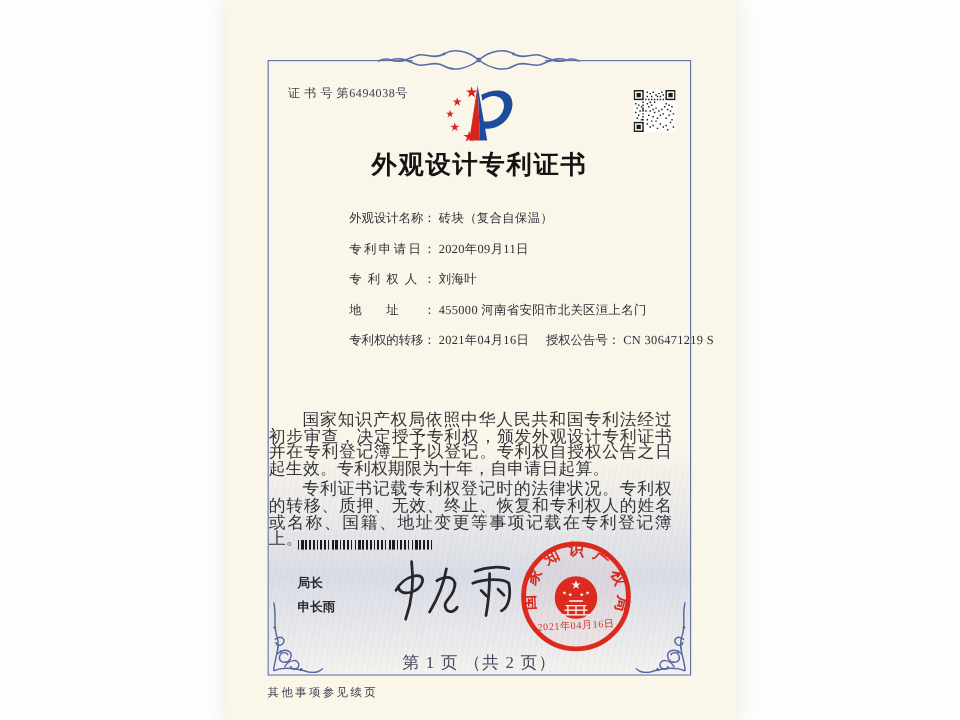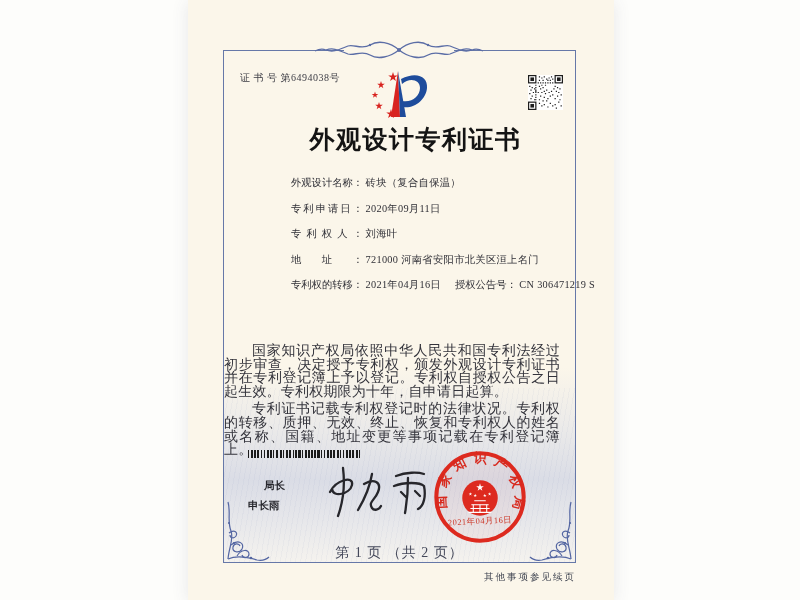--- a/index.html
+++ b/index.html
@@ -9,43 +9,43 @@
     box-shadow:0 2px 16px rgba(70,70,95,.12);}
   .frame{position:absolute;left:35px;top:50px;width:353px;height:513px;
     border:1.6px solid #6678a8;box-sizing:border-box;}
   .wash{position:absolute;left:0;top:0;right:0;bottom:0;
     background:linear-gradient(180deg,rgba(253,249,238,0) 0%,rgba(253,249,238,0) 62%,
       rgba(208,214,232,.38) 74%,rgba(198,205,227,.62) 84%,rgba(214,219,236,.5) 93%,rgba(233,236,246,.35) 100%);}
   .guill{position:absolute;left:0;right:0;top:66%;bottom:0;opacity:.5;
     background:repeating-linear-gradient(100deg,rgba(100,118,170,.10) 0 1px,rgba(255,255,255,0) 1px 5px);}
   .cert-no{position:absolute;left:52px;top:71px;font-size:10px;letter-spacing:.5px;color:#3c3c44;}
   .logo{position:absolute;left:177px;top:69px;}
-  .title{position:absolute;left:51px;top:123px;width:353px;text-align:center;
-    font-size:25px;font-weight:bold;letter-spacing:1.5px;color:#141414;}
+  .title{position:absolute;left:35px;top:123px;width:353px;text-align:center;
+    font-size:21px;font-weight:bold;letter-spacing:1.5px;color:#141414;}
   .qr{position:absolute;left:340px;top:75px;}
   .fields{position:absolute;left:59px;top:177px;width:312px;font-size:10.3px;color:#2f2f36;}
   .frow{margin-bottom:14px;line-height:11.5px;position:relative;white-space:nowrap;}
   .flabel{display:inline-block;width:72px;text-align:justify;text-align-last:justify;vertical-align:top;margin-left:44px;}
   .fvalue{letter-spacing:.3px;}
   .grant2{position:absolute;left:208px;top:0;}
   .paras{position:absolute;left:36px;top:344px;width:336px;font-size:14px;line-height:13.6px;
     color:#33333b;text-align:justify;letter-spacing:.2px;}
   .paras p{margin:0 0 4px 0;text-indent:2em;}
   .barcode{position:absolute;left:60px;top:450px;width:112px;height:8px;
     background:repeating-linear-gradient(90deg,#1b1b1b 0 1.5px,transparent 1.5px 3px,
       #1b1b1b 3px 5px,transparent 5px 6.5px,#1b1b1b 6.5px 7.5px,transparent 7.5px 9.5px);}
   .signer-title{position:absolute;left:60px;top:479px;font-size:10.5px;font-weight:bold;
-    font-family:"Liberation Sans","DejaVu Sans",sans-serif;color:#26262c;margin-left:16px;}
+    font-family:"Liberation Sans","DejaVu Sans",sans-serif;color:#26262c;}
   .signer-name{position:absolute;left:60px;top:499px;font-size:10.5px;font-weight:bold;
     font-family:Liberation Serif, serif;color:#26262c;}
   .signature{position:absolute;left:128px;top:462px;}
   .seal{position:absolute;left:244px;top:449px;z-index:5;}
   .footer{position:absolute;left:35px;top:544px;width:353px;text-align:center;
     font-size:14px;letter-spacing:1px;color:#44485a;}
-  .note{position:absolute;left:35px;top:571px;width:353px;text-align:right;
+  .note{position:absolute;left:35px;top:571px;width:353px;text-align:left;
     font-size:9.5px;letter-spacing:2px;color:#3a3f4c;}
   .orn-tl{position:absolute;left:126px;top:38px;}
   .orn-bl{position:absolute;left:37px;top:501px;}
   .orn-br{position:absolute;left:340px;top:501px;transform:scaleX(-1);}
 </style>
 </head>
 <body>
 
 <div class="stage">
   <div class="paper">
@@ -152,21 +152,21 @@
       <div class="frow">
         <span class="flabel">专利申请日：</span>
         <span class="fvalue">2020年09月11日</span>
       </div>
       <div class="frow">
         <span class="flabel">专利权人：</span>
         <span class="fvalue">刘海叶</span>
       </div>
       <div class="frow">
         <span class="flabel">地址：</span>
-        <span class="fvalue">721000 河南省安阳市北关区洹上名门</span>
+        <span class="fvalue">455000 河南省安阳市北关区洹上名门</span>
       </div>
       <div class="frow">
         <span class="flabel">专利权的转移：</span>
         <span class="fvalue">2021年04月16日</span>
         <span class="grant2">
           <span>授权公告号：</span>
           <span class="fvalue">CN 306471219 S</span>
         </span>
       </div>
     </div>

